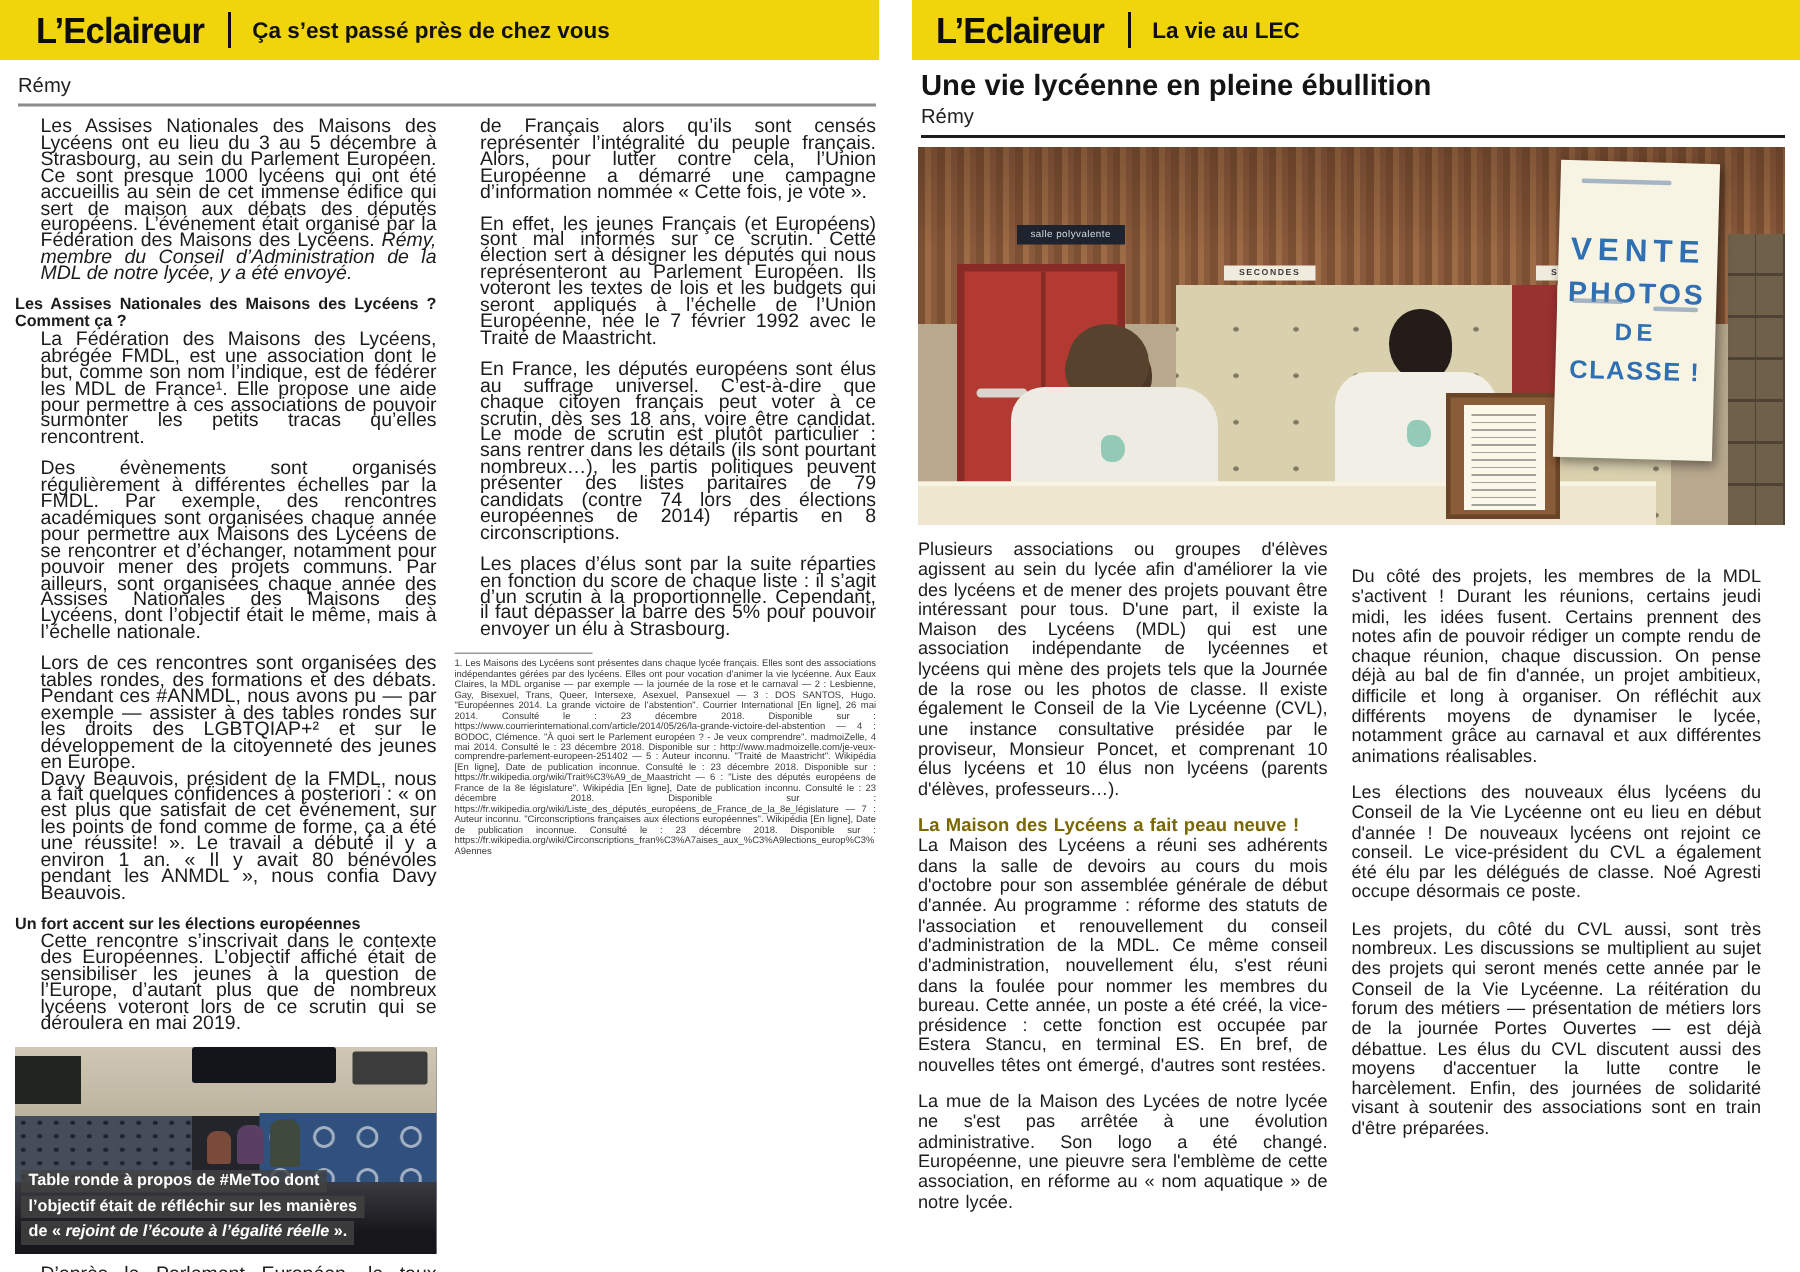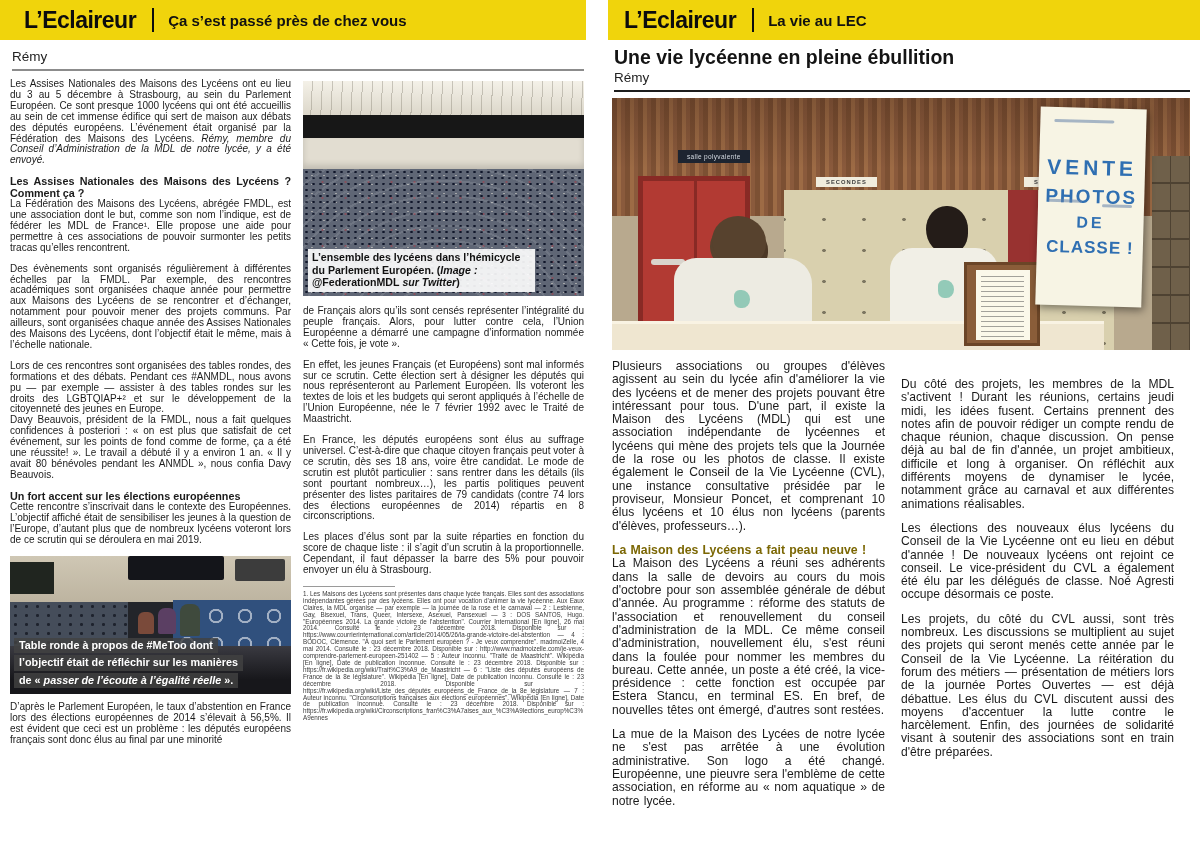--- a/index.html
+++ b/index.html
@@ -20,21 +20,21 @@
   .page-right .titlebar{padding-left:14px;}
   .art-title{font-size:19.5px;font-weight:bold;line-height:21px;color:#141414;margin:0;}
   .art-author{font-size:13.5px;line-height:15px;margin:2px 0 0 0;color:#222;}
   .rule{border:0;border-top:2px solid #8c8c8c;margin:5px 16px 0 0;}
   .page-right .rule{border-top:2px solid #1d1d1d;margin-right:10px;}
 
   
   .cols{display:flex;gap:12px;padding:8px 16px 0 10px;box-sizing:border-box;}
   .page-right .cols{gap:16px;padding:0 26px 0 12px;}
   .col{width:281px;}
-  .lp p{font-size:10px;line-height:10.9px;text-align:justify;margin:0 0 10px 0;}
+  .lp p{font-size:13px;line-height:10.9px;text-align:justify;margin:0 0 10px 17px;}
   .lp .subhead{font-size:10.8px;font-weight:bold;line-height:11.4px;text-align:justify;margin:0;}
   .rp p{font-size:12.1px;line-height:13.3px;text-align:justify;margin:0 0 11px 0;word-spacing:0.8px;}
   .rp .subhead{font-size:12.3px;font-weight:bold;line-height:13.6px;margin:0;color:#7b6704;text-align:justify;}
   .col-right-offset{margin-top:18px;}
 
   
   .fnrule{width:92px;border-top:1px solid #9a9a9a;margin:4px 0 4px 0;}
   .footnote{font-size:6.3px;line-height:6.9px;text-align:justify;color:#3a3a3a;word-break:break-word;}
 
   
@@ -156,38 +156,30 @@
           <div class="mt-banner"></div>
           <div class="mt-p1"></div>
           <div class="mt-p2"></div>
           <div class="mt-p3"></div>
           <div class="mt-desk"></div>
           <div class="cap-metoo">
             <span class="strip">Table ronde à propos de #MeToo dont</span>
             <span class="strip">l’objectif était de réfléchir sur les manières</span>
             <span class="strip">
                 <span>de « </span>
-                <span class="i">passer de l’écoute à l’égalité réelle</span>
+                <span class="i">rejoint de l’écoute à l’égalité réelle</span>
                 <span> ».</span>
               </span>
           </div>
         </div>
 
         <p>D’après le Parlement Européen, le taux d’abstention en France lors des élections européennes de 2014 s’élevait à 56,5%. Il est évident que ceci est un problème : les députés européens français sont donc élus au final par une minorité</p>
       </div>
 
       <div class="col">
-        <div class="photo ph-hemi">
-          <div class="hemi-ceiling"></div>
-          <div class="hemi-ribs"></div>
-          <div class="hemi-lights"></div>
-          <div class="hemi-wall"></div>
-          <div class="hemi-crowd"></div>
-          <div class="cap-hemi"><span>L’ensemble des lycéens dans l’hémicycle du Parlement Européen. (</span><span class="i">Image : </span><span>@FederationMDL</span><span class="i"> sur Twitter</span><span>)</span></div>
-        </div>
         <p>de Français alors qu’ils sont censés représenter l’intégralité du peuple français. Alors, pour lutter contre cela, l’Union Européenne a démarré une campagne d’information nommée « Cette fois, je vote ».</p>
         <p>En effet, les jeunes Français (et Européens) sont mal informés sur ce scrutin. Cette élection sert à désigner les députés qui nous représenteront au Parlement Européen. Ils voteront les textes de lois et les budgets qui seront appliqués à l’échelle de l’Union Européenne, née le 7 février 1992 avec le Traité de Maastricht.</p>
         <p>En France, les députés européens sont élus au suffrage universel. C’est-à-dire que chaque citoyen français peut voter à ce scrutin, dès ses 18 ans, voire être candidat. Le mode de scrutin est plutôt particulier : sans rentrer dans les détails (ils sont pourtant nombreux…), les partis politiques peuvent présenter des listes paritaires de 79 candidats (contre 74 lors des élections européennes de 2014) répartis en 8 circonscriptions.</p>
         <p>Les places d’élus sont par la suite réparties en fonction du score de chaque liste : il s’agit d’un scrutin à la proportionnelle. Cependant, il faut dépasser la barre des 5% pour pouvoir envoyer un élu à Strasbourg.</p>
         <div class="fnrule"></div>
         <div class="footnote">1. Les Maisons des Lycéens sont présentes dans chaque lycée français. Elles sont des associations indépendantes gérées par des lycéens. Elles ont pour vocation d’animer la vie lycéenne. Aux Eaux Claires, la MDL organise — par exemple — la journée de la rose et le carnaval — 2 :  Lesbienne, Gay, Bisexuel, Trans, Queer, Intersexe, Asexuel, Pansexuel — 3 : DOS SANTOS, Hugo. "Européennes 2014. La grande victoire de l’abstention". Courrier International [En ligne], 26 mai 2014. Consulté le : 23 décembre 2018. Disponible sur : https://www.courrierinternational.com/article/2014/05/26/la-grande-victoire-del-abstention — 4 : BODOC, Clémence. "À quoi sert le Parlement européen ? - Je veux comprendre". madmoiZelle, 4 mai 2014.  Consulté le : 23 décembre 2018. Disponible sur : http://www.madmoizelle.com/je-veux-comprendre-parlement-europeen-251402 — 5 : Auteur inconnu. "Traité de Maastricht". Wikipédia [En ligne], Date de publication inconnue. Consulté le : 23 décembre 2018. Disponible sur : https://fr.wikipedia.org/wiki/Trait%C3%A9_de_Maastricht — 6 : "Liste des députés européens de France de la 8e législature". Wikipédia [En ligne], Date de publication inconnu.  Consulté le : 23 décembre 2018. Disponible sur : https://fr.wikipedia.org/wiki/Liste_des_députés_européens_de_France_de_la_8e_législature  — 7 : Auteur inconnu. "Circonscriptions françaises aux élections européennes". Wikipédia [En ligne], Date de publication inconnue.  Consulté le : 23 décembre 2018. Disponible sur : https://fr.wikipedia.org/wiki/Circonscriptions_fran%C3%A7aises_aux_%C3%A9lections_europ%C3%A9ennes</div>
       </div>
 
     </div>
   </div>

